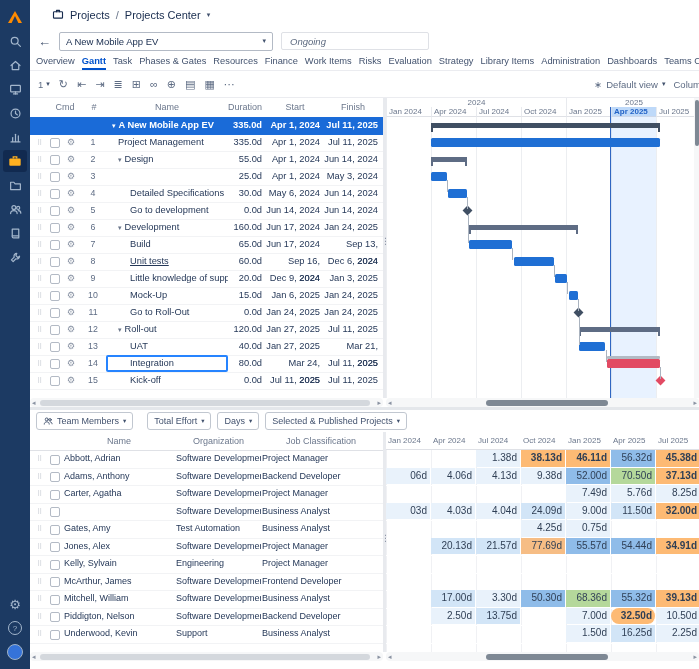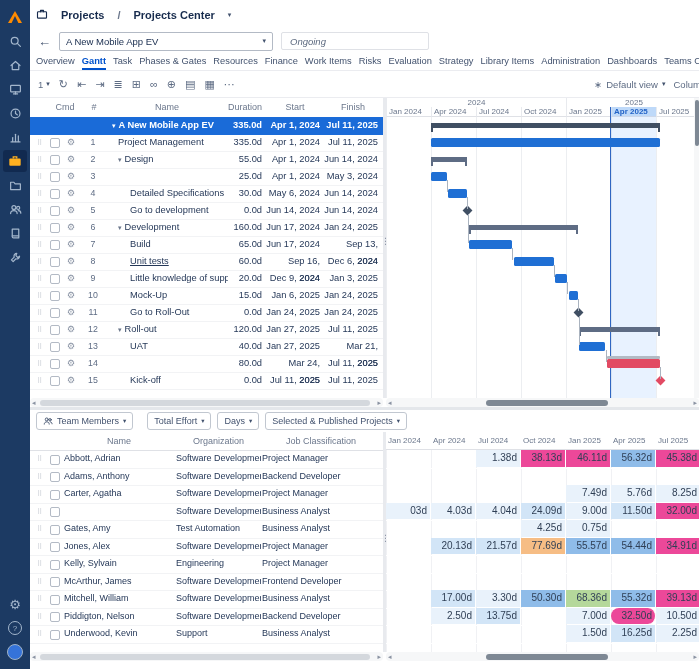--- a/index.html
+++ b/index.html
@@ -12,21 +12,21 @@
        color:#a3b6cc;margin:1px 0;border-radius:3px;flex:0 0 auto;font-size:13px;cursor:pointer;}
   .ric.active{color:#ffb020;background:rgba(9,30,66,.55);}
   .ric svg{display:block;}
   .flex-sp{flex:1;}
   .help-c{width:12px;height:12px;border-radius:50%;border:1.2px solid #a3b6cc;font-size:8px;
           display:flex;align-items:center;justify-content:center;color:#a3b6cc;}
   .avatar-dot{width:14px;height:14px;border-radius:50%;background:#3573d9;border:1px solid #9fb3c8;display:block;}
   
   .main{position:absolute;left:30px;top:0;width:669px;height:669px;}
   .topbar{position:absolute;left:0;top:0;width:669px;height:30px;display:flex;align-items:center;
-          gap:13px;padding-left:6px;box-sizing:border-box;font-size:11px;font-weight:bold;}
+          gap:6px;padding-left:22px;box-sizing:border-box;font-size:11px;}
   .crumb{cursor:pointer;}
   .crumb-sep{color:#6b778c;}
   .caret{font-size:7px;color:#42526e;}
   .projectbar{position:absolute;top:30px;left:0;height:22px;display:flex;align-items:center;gap:8px;padding-left:8px;}
   .back-arrow{font-size:13px;color:#42526e;cursor:pointer;line-height:1;}
   .proj-select{width:200px;height:17px;border:1px solid #b3bac5;border-radius:2px;display:flex;
                align-items:center;justify-content:space-between;padding:0 6px;font-size:9.5px;cursor:pointer;background:#fff;}
   .status-box{width:130px;height:16px;border:1px solid #dfe1e6;border-radius:2px;display:flex;align-items:center;
               padding:0 8px;font-size:9.5px;font-style:italic;color:#5e6b80;background:#fff;}
   .tabsbar{position:absolute;top:52px;left:0;width:669px;height:19px;display:flex;gap:7px;padding-left:6px;
@@ -109,21 +109,21 @@
   .rr-name{left:34px;width:110px;white-space:nowrap;overflow:hidden;}
   .rr-org{left:146px;width:85px;white-space:nowrap;overflow:hidden;}
   .rr-job{left:232px;width:118px;white-space:nowrap;overflow:hidden;}
   .res-tl{position:absolute;left:356px;top:0;width:313px;height:100%;overflow:hidden;}
   .rq{position:absolute;top:0;height:18px;font-size:8px;color:#6b778c;line-height:18px;padding-left:2px;
       box-sizing:border-box;border-bottom:1px solid #dfe1e6;white-space:nowrap;}
   .rvline{position:absolute;top:18px;bottom:0;width:1px;background:#f0f1f4;}
   .hrow{position:absolute;left:0;height:17.5px;width:313px;border-bottom:1px solid #fff;}
   .hc{position:absolute;top:0;height:16.5px;font-size:10px;color:#2f3f55;text-align:right;padding-right:3px;
       box-sizing:border-box;line-height:16.5px;border-right:1px solid #fff;}
-  .b0{background:#e9f2fb;} .b1{background:#d2e5f7;} .b2{background:#ec4899;} .b3{background:#8fbce9;}
+  .b0{background:#e9f2fb;} .b1{background:#d2e5f7;} .b2{background:#fdba74;font-weight:bold;} .b3{background:#8fbce9;}
   .green{background:#b5d89b;} .orange{background:#f6bd85;}
 </style>
 </head>
 <body>
 
 <div class="app">
 
   <nav class="rail">
       <div class="ric">
         <svg width="16" height="14" viewBox="0 0 16 14">
@@ -416,20 +416,21 @@
               <div class="rname" style="padding-left: 24px;">UAT</div>
               <div class="rdur">40.0d</div>
               <div class="rstart">Jan 27, 2025</div>
               <div class="rfin">Mar 21, 2025</div>
             </div>
             <div class="grow selected" style="top: 257px;">
               <div class="drag">⠿</div>
               <div class="chk"></div>
               <div class="gearg">⚙</div>
               <div class="rnum">14</div>
+              <div class="rname" style="padding-left: 24px;">Integration</div>
               <div class="rdur">80.0d</div>
               <div class="rstart">Mar 24, 2025</div>
               <div class="rfin">Jul 11, 2025</div>
             </div>
             <div class="grow" style="top: 274px;">
               <div class="drag">⠿</div>
               <div class="chk"></div>
               <div class="gearg">⚙</div>
               <div class="rnum">15</div>
               <div class="rname" style="padding-left: 24px;">Kick-off</div>
@@ -634,20 +635,29 @@
           <div class="rvline" style="left: 180px;"></div>
           <div class="rvline" style="left: 225px;"></div>
           <div class="rvline" style="left: 270px;"></div>
           <div class="hrow" style="top: 18px;">
             <div class="hc b0" style="left: 90px; width: 45px;">1.38d</div>
             <div class="hc b2" style="left: 135px; width: 45px;">38.13d</div>
             <div class="hc b2" style="left: 180px; width: 45px;">46.11d</div>
             <div class="hc b3" style="left: 225px; width: 45px;">56.32d</div>
             <div class="hc b2" style="left: 270px; width: 45px;">45.38d</div>
           </div>
+          <div class="hrow" style="top: 35.5px;">
+            <div class="hc b0" style="left: 0px; width: 45px;">06d</div>
+            <div class="hc b0" style="left: 45px; width: 45px;">4.06d</div>
+            <div class="hc b0" style="left: 90px; width: 45px;">4.13d</div>
+            <div class="hc b0" style="left: 135px; width: 45px;">9.38d</div>
+            <div class="hc b3" style="left: 180px; width: 45px;">52.00d</div>
+            <div class="hc green" style="left: 225px; width: 45px;">70.50d</div>
+            <div class="hc b2" style="left: 270px; width: 45px;">37.13d</div>
+          </div>
           <div class="hrow" style="top: 53px;">
             <div class="hc b0" style="left: 180px; width: 45px;">7.49d</div>
             <div class="hc b0" style="left: 225px; width: 45px;">5.76d</div>
             <div class="hc b0" style="left: 270px; width: 45px;">8.25d</div>
           </div>
           <div class="hrow" style="top: 70.5px;">
             <div class="hc b0" style="left: 0px; width: 45px;">03d</div>
             <div class="hc b0" style="left: 45px; width: 45px;">4.03d</div>
             <div class="hc b0" style="left: 90px; width: 45px;">4.04d</div>
             <div class="hc b1" style="left: 135px; width: 45px;">24.09d</div>

